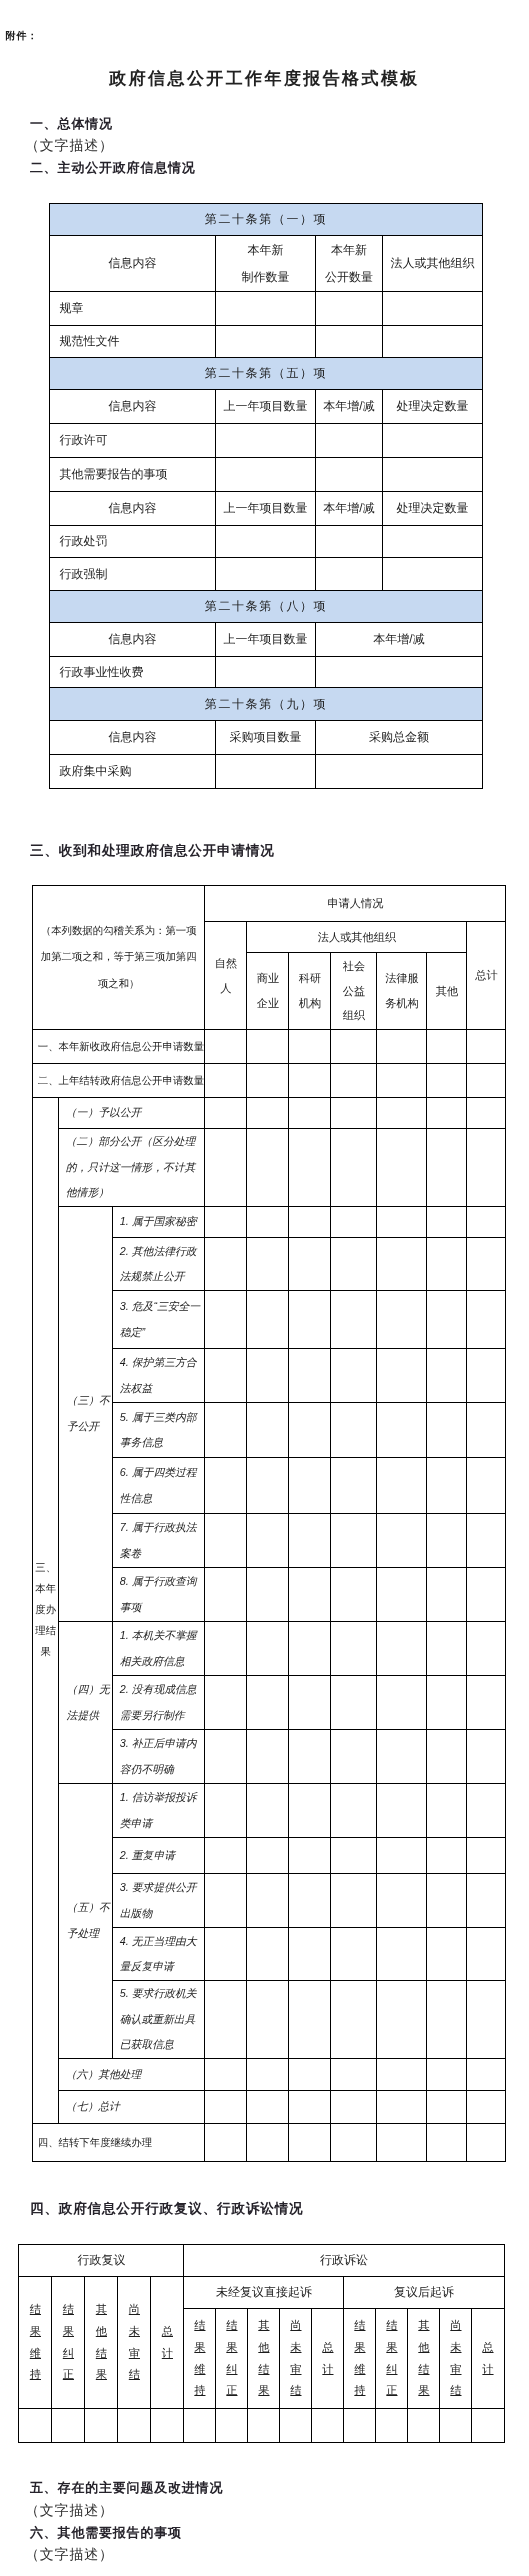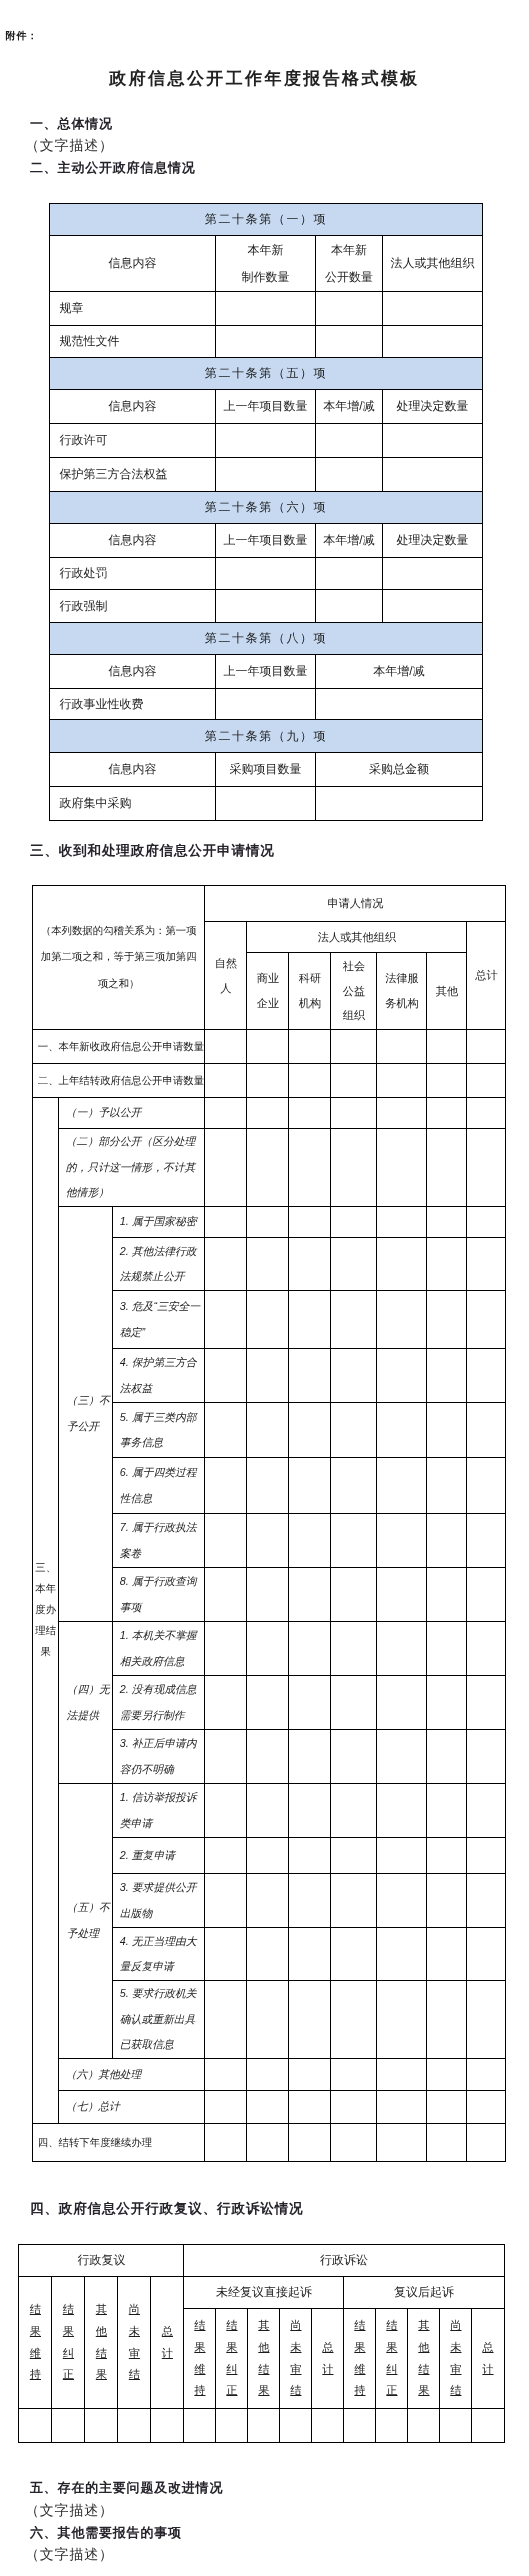--- a/index.html
+++ b/index.html
@@ -93,29 +93,26 @@
       <td class="ch">本年增/减</td>
       <td class="ch">处理决定数量</td>
         </tr>
     <tr style="height:34px">
       <td class="rl">行政许可</td>
           <td class="dc"></td>
           <td class="dc"></td>
           <td class="dc"></td>
         </tr>
     <tr style="height:34px">
-      <td class="rl">保护第三方合法权益</td>
-          <td class="dc"></td>
-          <td class="dc"></td>
-          <td class="dc"></td>
-        </tr>
-
-    <tr style="height:32px">
-      <td class="band" colspan="4">第二十条第（六）项</td>
-        </tr>
+      <td class="rl">其他需要报告的事项</td>
+          <td class="dc"></td>
+          <td class="dc"></td>
+          <td class="dc"></td>
+        </tr>
+
     <tr style="height:34px">
       <td class="ch">信息内容</td>
       <td class="ch">上一年项目数量</td>
       <td class="ch">本年增/减</td>
       <td class="ch">处理决定数量</td>
         </tr>
     <tr style="height:32px">
       <td class="rl">行政处罚</td>
           <td class="dc"></td>
           <td class="dc"></td>

